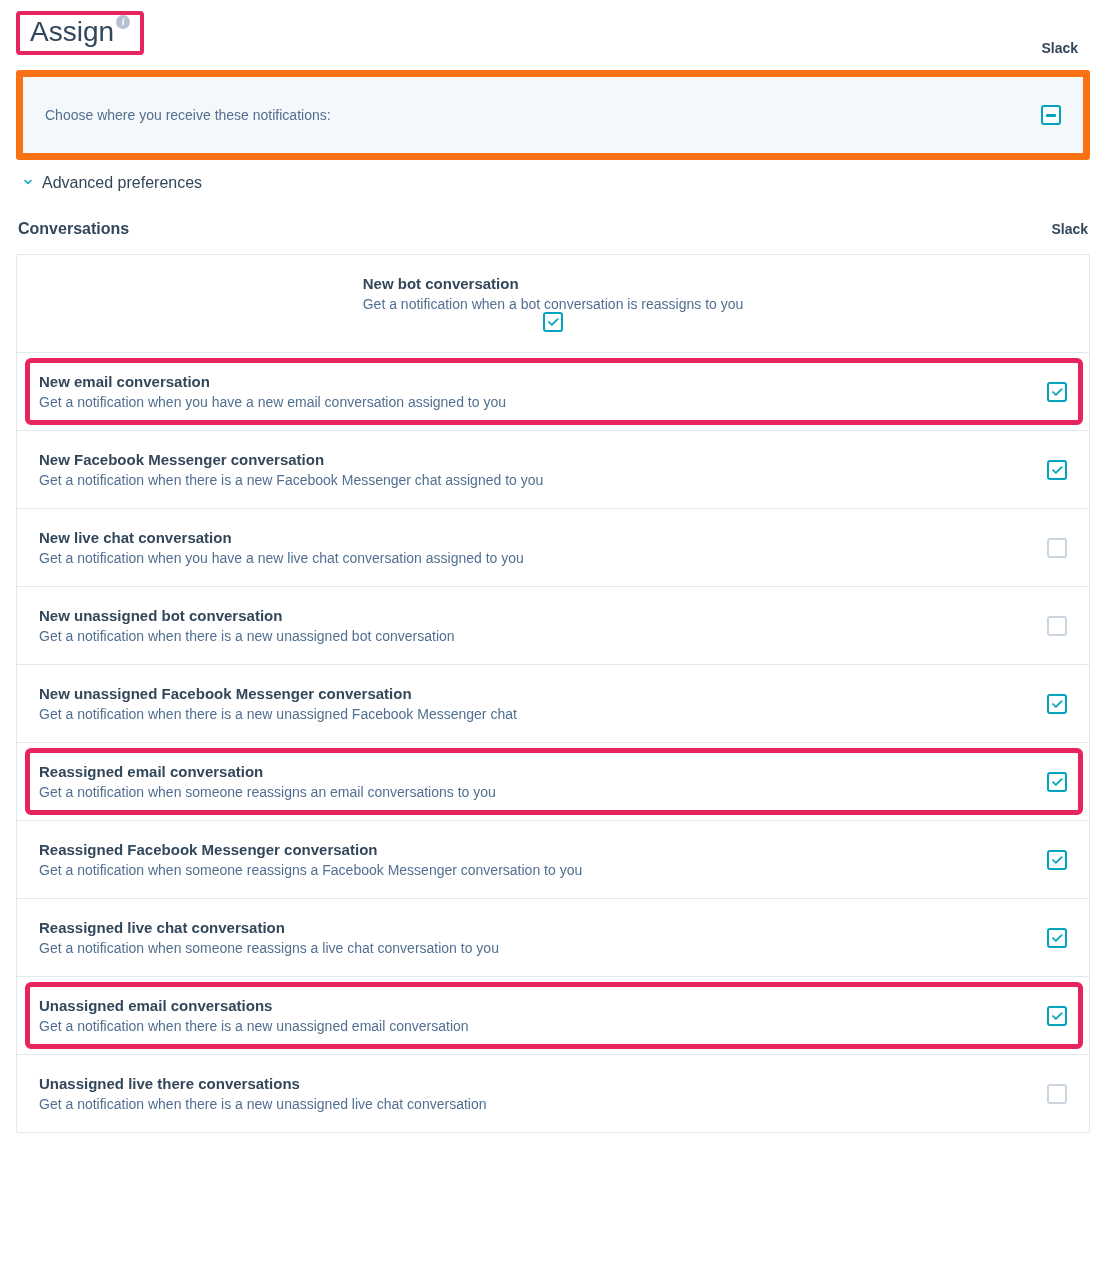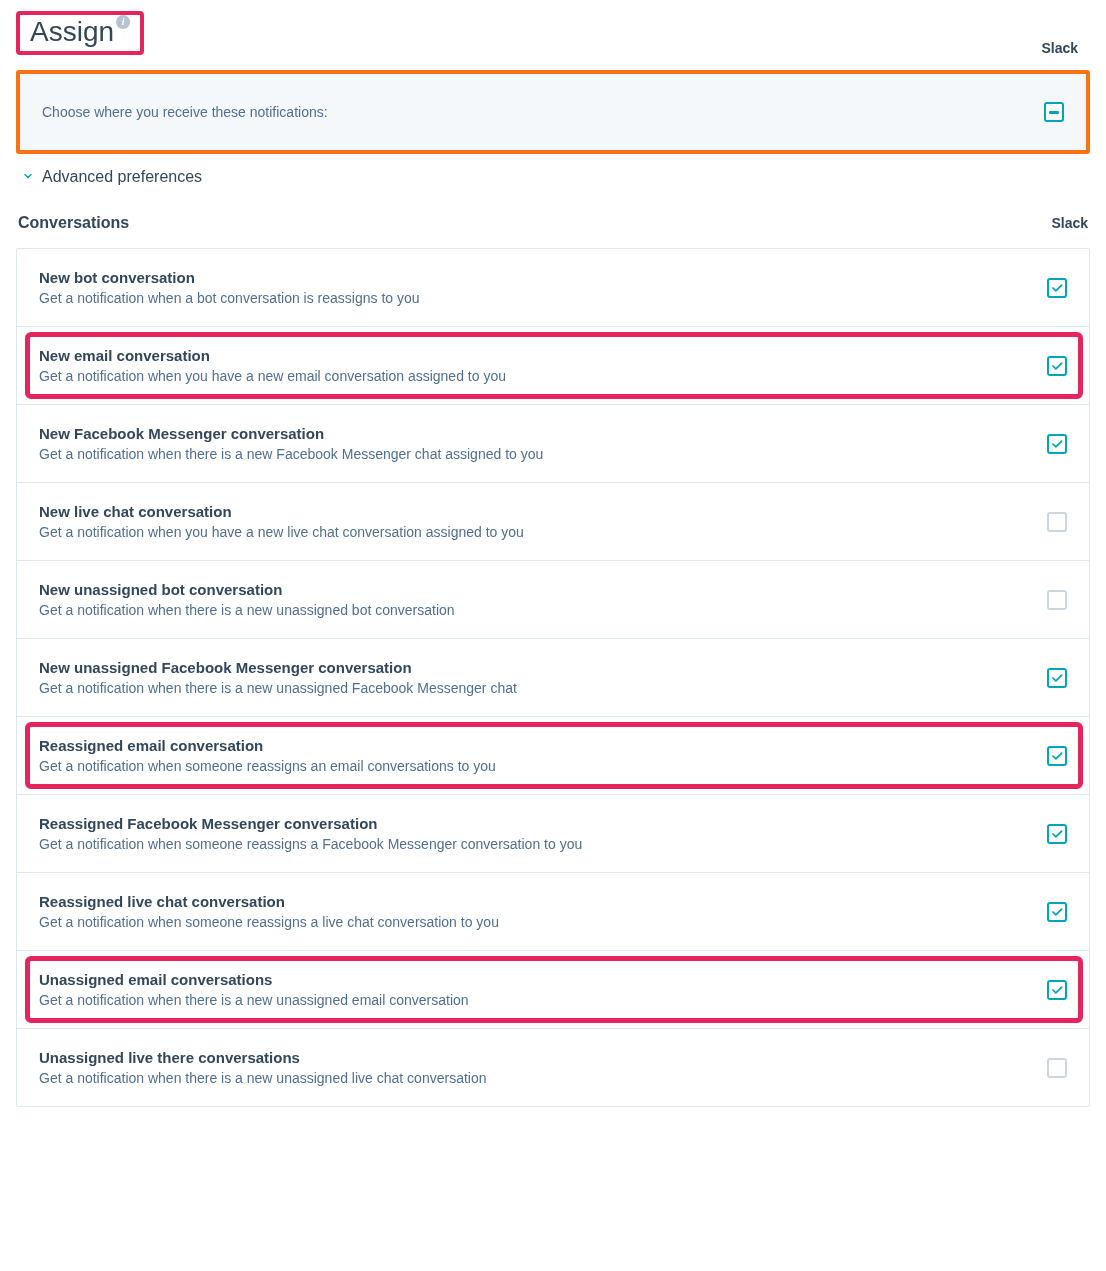--- a/index.html
+++ b/index.html
@@ -53,21 +53,21 @@
   .slack-top {
     font-size: 14px;
     font-weight: 600;
     color: #33475b;
     margin-top: 30px;
     margin-right: 12px;
   }
   .notice-box {
     margin-top: 14px;
     background: #f5f8fa;
-    border: 4px solid #f97316;
+    border: 7px solid #f97316;
     border-radius: 3px;
     padding: 28px 22px;
     display: flex;
     justify-content: space-between;
     align-items: center;
     font-size: 14px;
     color: #516f90;
   }
   .indet-check {
     width: 20px;
@@ -122,21 +122,21 @@
     border-radius: 2px;
   }
   .row {
     display: flex;
     justify-content: space-between;
     align-items: center;
     padding: 20px 22px;
     border-top: 1px solid #dfe8ef;
     position: relative;
   }
-  .row:first-child { border-top: none; }
+  .row:first-child { border-top: none; flex-direction: column; }
   .row-text { max-width: 80%; }
   .row-title {
     font-size: 15px;
     font-weight: 700;
     color: #33475b;
   }
   .row-desc {
     font-size: 14px;
     color: #516f90;
     margin-top: 4px;

